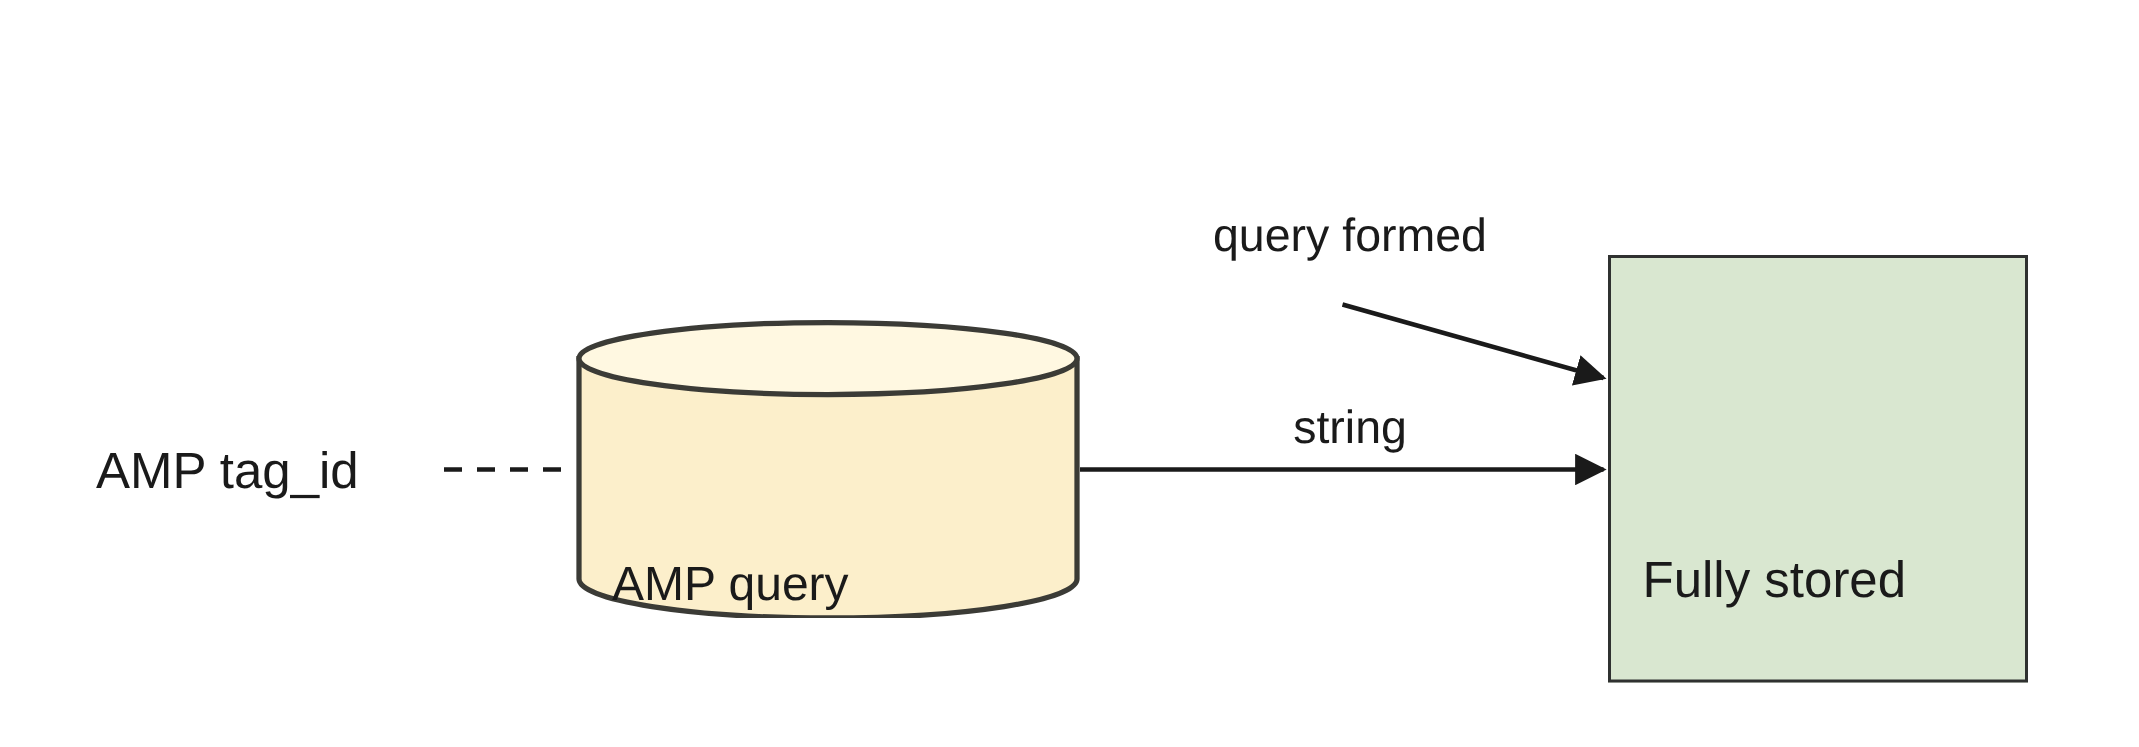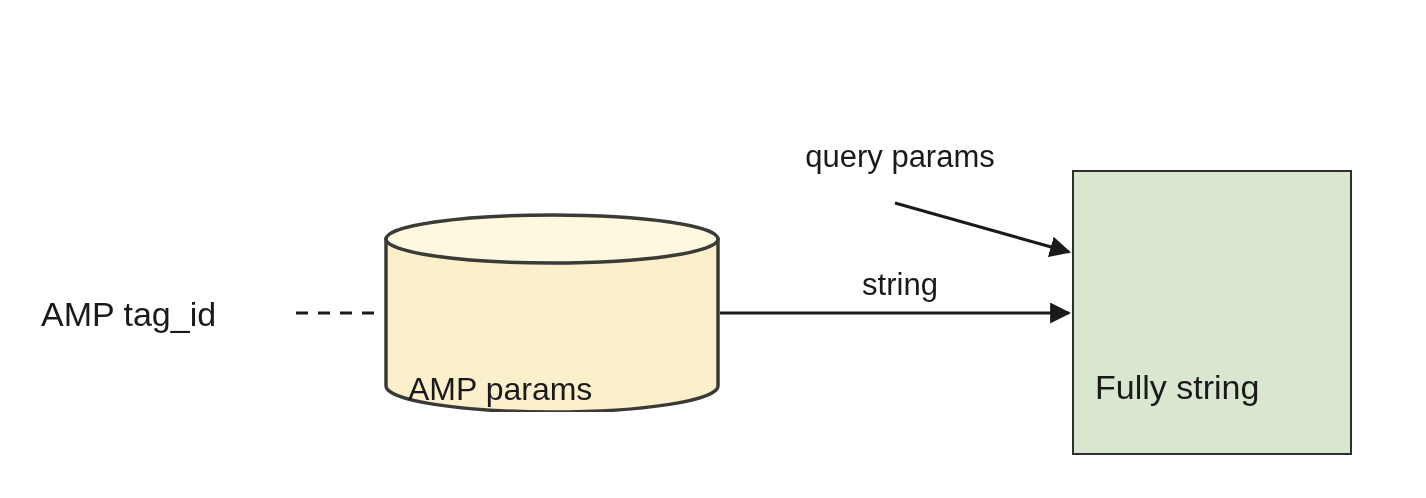--- a/index.html
+++ b/index.html
@@ -26,21 +26,21 @@
   }
   .node-text {
     position: absolute;
     color: #1a1a1a;
     white-space: pre;
     line-height: 1.30;
   }
 
   
   #tagid-label {
-    left: 41px;
+    left: 64px;
     top: 292px;
     font-size: 34px;
   }
 
   
   #cylinder-shape {
     position: absolute;
     left: 384px;
     top: 213px;
     width: 336px;
@@ -106,29 +106,29 @@
   <div class="node-text" id="tagid-label">AMP tag_id</div>
 
   <svg id="cylinder-shape" viewBox="0 0 336 199" xmlns="http://www.w3.org/2000/svg">
 
     <path d="M 2 26 L 2 173 A 166 26 0 0 0 334 173 L 334 26 Z" fill="#fcefcb" stroke="#3b3b36" stroke-width="3.5"></path>
 
     <ellipse cx="168" cy="26" rx="166" ry="24" fill="#fff8e1" stroke="#3b3b36" stroke-width="3.5"></ellipse>
   </svg>
 
   <div class="node-text" id="cylinder-label">
-    <div>AMP params</div>
+    <div>AMP query</div>
     <div>request template</div>
   </div>
 
   <div class="node-text" id="qs-label">
-    <div>query params</div>
+    <div>query formed</div>
     <div>string</div>
   </div>
 
   <div id="ortb-box"></div>
 
   <div class="node-text" id="ortb-label">
-    <div>Fully string</div>
+    <div>Fully stored</div>
     <div>ORTB</div>
   </div>
 
 </div>
 
 </body></html>

